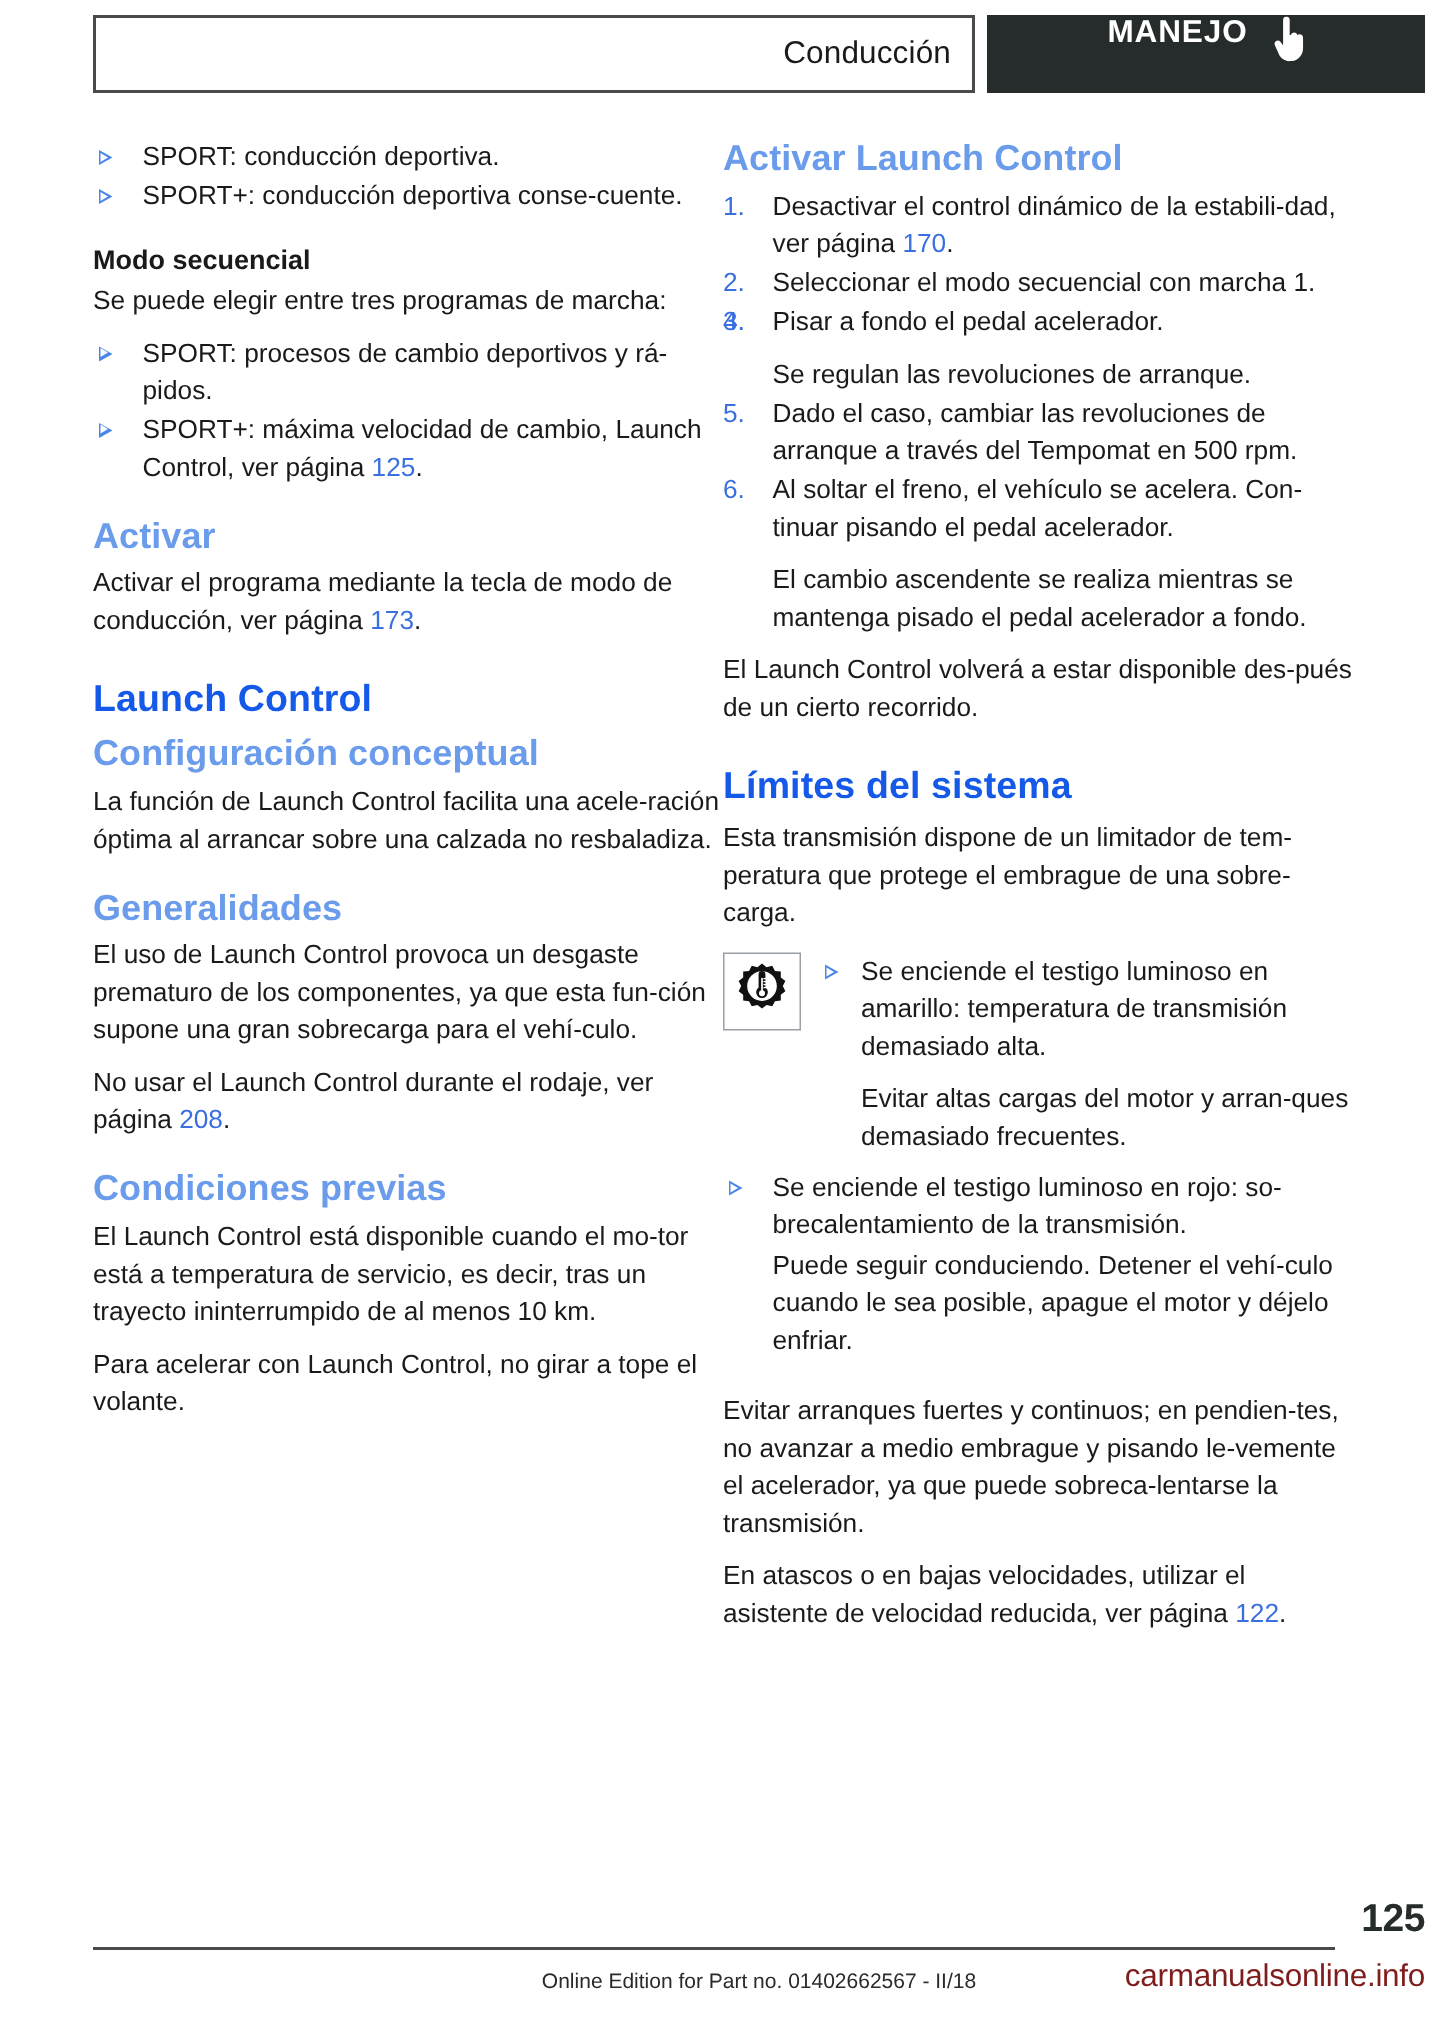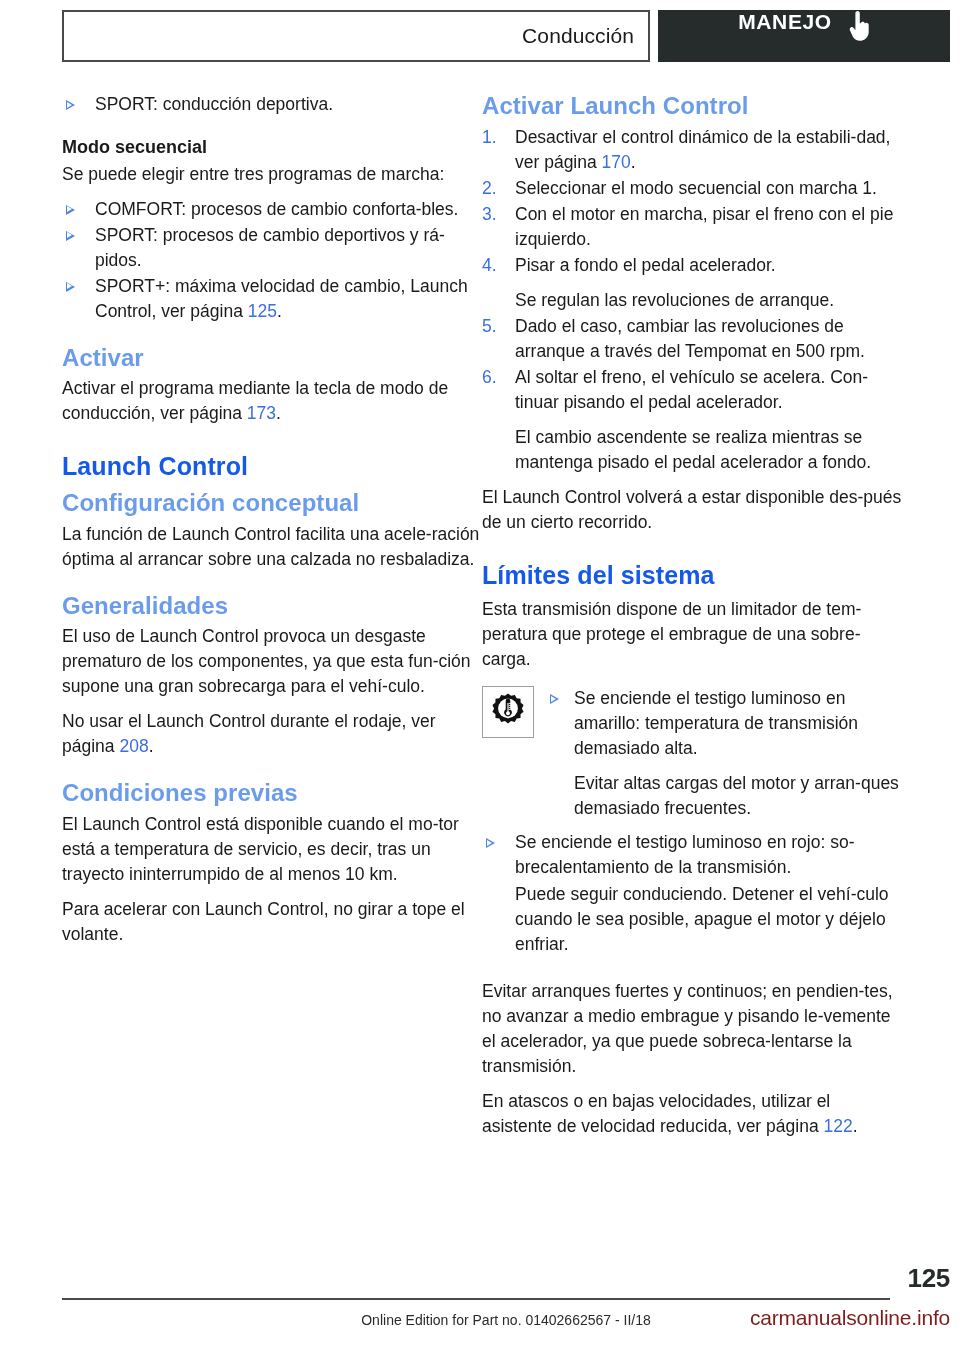--- a/index.html
+++ b/index.html
@@ -261,30 +261,30 @@
 
   <div class="columns">
 
     <div class="col">
 
       <ul class="bullets">
         <li>
           <span class="tri"></span>
           <span>SPORT: conducción deportiva.</span>
         </li>
+        <li>
+          <span class="tri"></span>
+          <span>SPORT+: conducción deportiva conse-cuente.</span>
+        </li>
       </ul>
 
       <h3 class="h3">Modo secuencial</h3>
       <p class="body">Se puede elegir entre tres programas de marcha:</p>
 
       <ul class="bullets">
-        <li>
-          <span class="tri"></span>
-          <span>COMFORT: procesos de cambio conforta-bles.</span>
-        </li>
         <li>
           <span class="tri"></span>
           <span>SPORT: procesos de cambio deportivos y rá-pidos.</span>
         </li>
         <li>
           <span class="tri"></span>
           <span>SPORT+: máxima velocidad de cambio, Launch Control, ver página </span><span class="pref">125</span><span>.</span>
         </li>
       </ul>
 
@@ -310,21 +310,21 @@
       <h2 class="h2 first">Activar Launch Control</h2>
 
       <ol class="steps">
         <li>
           <span class="num">1.</span><span>Desactivar el control dinámico de la estabili-dad, ver página </span><span class="pref">170</span><span>.</span>
         </li>
         <li>
           <span class="num">2.</span><span>Seleccionar el modo secuencial con marcha 1.</span>
         </li>
         <li>
-          <span class="num">3.</span><span>Con el motor en marcha, pisar el freno con el pie izquierdo.</span>
+          <span class="num">3.</span>
         </li>
         <li>
           <span class="num">4.</span><span>Pisar a fondo el pedal acelerador.</span>
         </li>
       </ol>
       <div class="sub-note">Se regulan las revoluciones de arranque.</div>
 
       <ol class="steps" style="margin-top:1px;">
         <li>
           <span class="num">5.</span><span>Dado el caso, cambiar las revoluciones de arranque a través del Tempomat en 500 rpm.</span>

